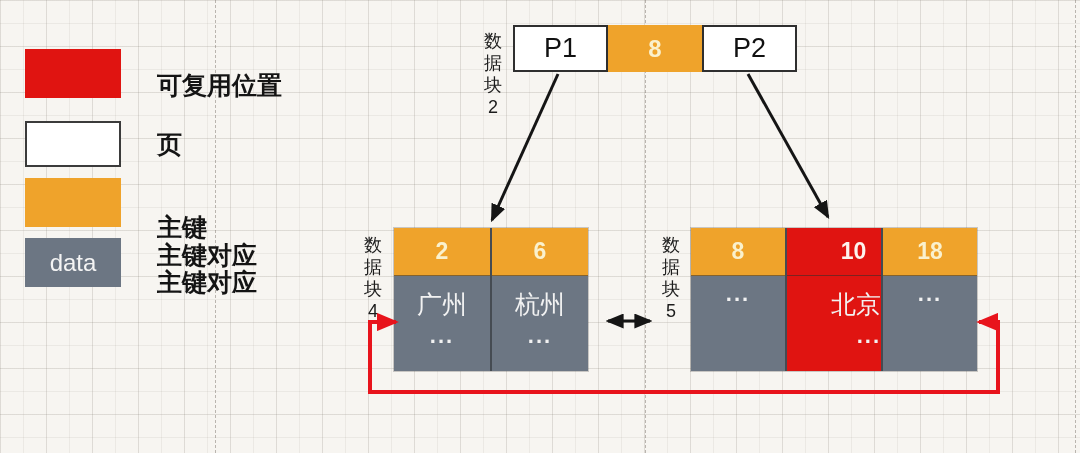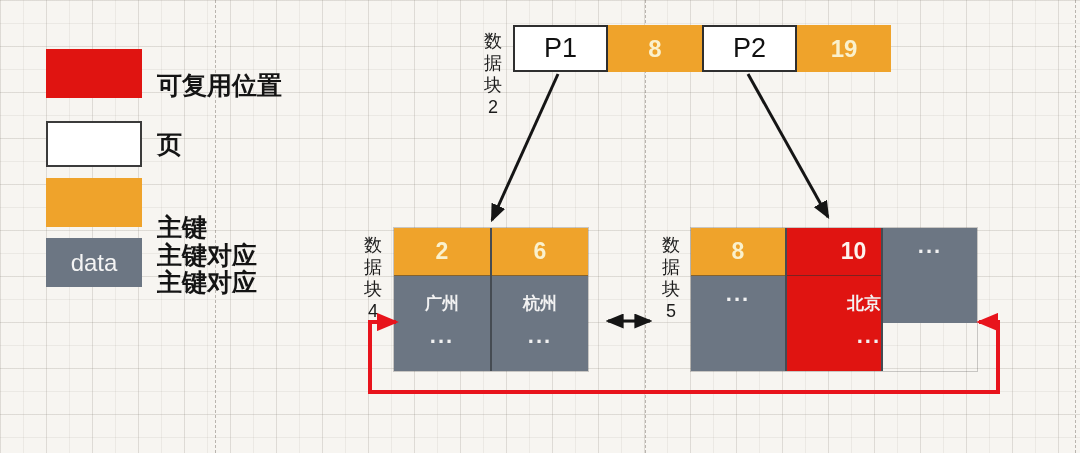--- a/index.html
+++ b/index.html
@@ -13,21 +13,21 @@
     background-color:#f7f5f1;
     background-image:
       repeating-linear-gradient(to right, rgba(150,143,134,0.12) 0 1px, transparent 1px 23px),
       repeating-linear-gradient(to bottom, rgba(150,143,134,0.12) 0 1px, transparent 1px 23px),
       repeating-linear-gradient(to right, rgba(140,133,124,0.14) 0 1px, transparent 1px 46px),
       repeating-linear-gradient(to bottom, rgba(140,133,124,0.14) 0 1px, transparent 1px 46px);
   }
   .guide{position:absolute;top:0;bottom:0;width:0;border-left:1px dashed rgba(125,118,110,0.5);}
 
   
-  .swatch{position:absolute;left:25px;width:96px;height:49px;box-sizing:border-box;margin-left:21px;}
+  .swatch{position:absolute;left:25px;width:96px;height:49px;box-sizing:border-box;}
   .swatch-red{top:49px;background:var(--red);}
   .swatch-white{top:121px;height:46px;background:#ffffff;border:2px solid #3b3b3b;}
   .swatch-orange{top:178px;background:var(--orange);}
   .swatch-gray{top:238px;background:var(--slate);display:flex;align-items:center;justify-content:center;
                color:#f4f4f4;font-size:24px;}
   .legend-label{position:absolute;left:157px;color:#141414;font-weight:bold;font-size:25px;line-height:27px;white-space:nowrap;}
   .legend-label-1{top:72px;text-align:right;}
   .legend-label-2{top:131px;}
   .legend-label-3{top:190px;margin-top:24px;}
   .legend-label-4{top:242px;}
@@ -48,21 +48,21 @@
   
   .leaf-block{position:absolute;top:227px;display:flex;border:1px solid rgba(60,60,60,0.25);box-sizing:content-box;}
   .leaf-col{display:flex;flex-direction:column;}
   .block4 .leaf-col{width:96px;}
   .block5 .leaf-col{width:94px;}
   .leaf-col + .leaf-col{border-left:2px solid #454b52;}
   .leaf-key{height:47px;display:flex;align-items:center;justify-content:center;
             background:var(--orange);color:#faf1cd;font-size:23px;font-weight:bold;
             border-bottom:1px solid rgba(45,45,45,0.55);}
   .leaf-body{height:95px;background:var(--slate);color:#f2f2f2;text-align:center;padding-top:0;}
-  .leaf-city{margin-top:14px;font-size:17px;font-weight:bold;line-height:28px;}
+  .leaf-city{margin-top:14px;font-size:25px;font-weight:normal;line-height:28px;}
   .leaf-dots{margin-top:8px;font-size:22px;font-weight:bold;letter-spacing:2px;line-height:20px;}
   .leaf-col.reusable .leaf-key{background:var(--red);color:#fdf3ee;padding-left:39px;}
   .leaf-col.reusable .leaf-body{background:var(--red);text-align:right;}
 
   .overlay{position:absolute;left:0;top:0;width:1080px;height:453px;pointer-events:none;}
 </style>
 </head>
 <body>
 
 <div class="canvas">
@@ -92,21 +92,20 @@
     <span>数</span>
     <span>据</span>
     <span>块</span>
     <span>2</span>
   </div>
 
   <div class="node-block">
     <div class="node-cell page">P1</div>
     <div class="node-cell key">8</div>
     <div class="node-cell page">P2</div>
-    <div class="node-cell key">19</div>
   </div>
 
   <div class="vlabel vlabel-4">
     <span>数</span>
     <span>据</span>
     <span>块</span>
     <span>4</span>
   </div>
 
   <div class="leaf-block block4" style="left:393px">
@@ -141,20 +140,21 @@
       </div>
     </div>
     <div class="leaf-col reusable">
       <div class="leaf-key">10</div>
       <div class="leaf-body">
         <div class="leaf-city">北京</div>
         <div class="leaf-dots">...</div>
       </div>
     </div>
     <div class="leaf-col">
+      <div class="leaf-key">18</div>
       <div class="leaf-body">
         <div class="leaf-dots">...</div>
       </div>
     </div>
   </div>
 
   <svg class="overlay" viewBox="0 0 1080 453">
     <defs>
       <marker id="ah-black" markerWidth="6" markerHeight="5" refX="5.2" refY="2.5" orient="auto-start-reverse" markerUnits="strokeWidth">
         <path d="M0,0 L6,2.5 L0,5 z" style="fill:var(--arrow-black,#151515)"></path>

